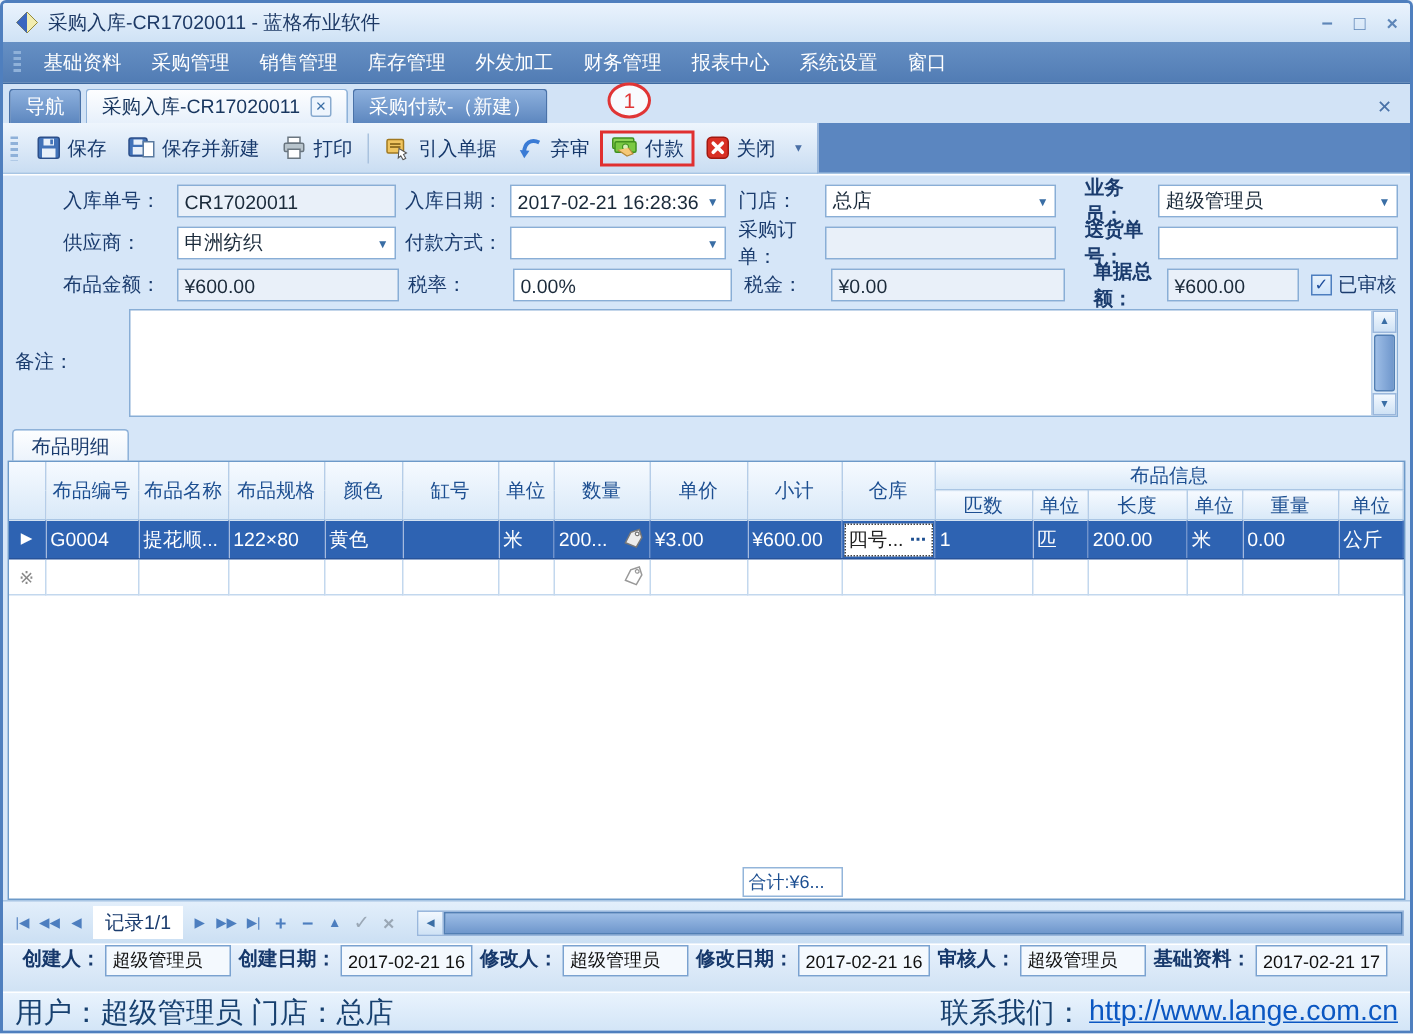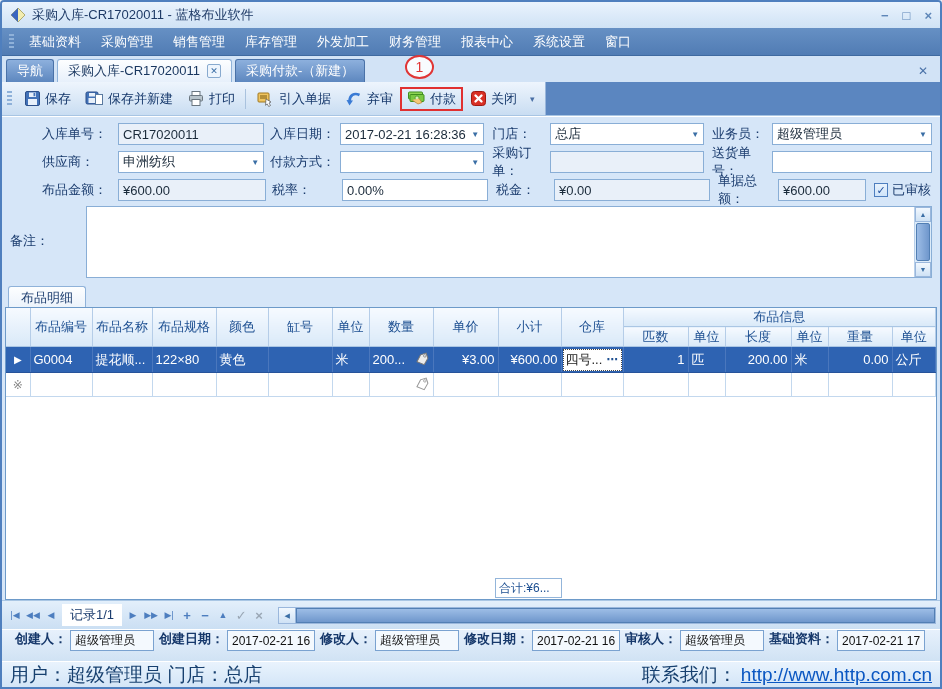--- a/index.html
+++ b/index.html
@@ -41,21 +41,21 @@
   
   .formpanel{height:168px;padding:5px 8px 0 8px;flex:0 0 auto;border-top:1px solid #ffffff;}
   .frow{display:flex;align-items:center;height:24px;margin-bottom:4px;}
   .flabel{font-size:13px;color:#1b3c6e;flex:0 0 auto;}
   .field{height:22px;font-size:13px;color:#1a2a3a;display:flex;align-items:center;padding:0 4px;border:1px solid #89aed6;background:#fff;overflow:hidden;white-space:nowrap;}
   .field.readonly{background:#e9f0f9;}
   .combo .arrow{margin-left:auto;font-size:8px;color:#3a6ea5;}
   .l1{width:76px;margin-left:32px;} .f1{width:148px;}
   .l2{width:76px;padding-left:6px;} .f2{width:146px;}
   .l3{width:66px;padding-left:8px;} .f3{width:156px;}
-  .l4{width:68px;padding-left:8px;} .f4{width:162px;}
+  .l4{width:68px;padding-left:19px;font-weight:bold;} .f4{width:162px;}
   .f4s{width:88px;}
   .chk-wrap{display:flex;align-items:center;margin-left:8px;}
   .checkbox{width:14px;height:14px;border:1px solid #4d7ebf;background:linear-gradient(#e8f2fc,#cfe4fa);color:#1f4e9c;font-size:11px;font-weight:bold;line-height:12px;text-align:center;margin-right:4px;}
   .chk-label{font-size:13px;color:#1b3c6e;}
   .remark-row{display:flex;margin-top:2px;}
   .remark-label{width:76px;font-size:13px;color:#1b3c6e;padding-top:26px;}
   .remark-box{flex:1;height:72px;border:1px solid #89aed6;background:#fff;position:relative;}
   .vscroll{position:absolute;right:0;top:0;width:17px;height:100%;background:#dcebf9;border-left:1px solid #b9d0ea;display:flex;flex-direction:column;}
   .vs-btn{height:15px;background:linear-gradient(#f2f8fe,#cfe2f5);border:1px solid #9ab7dc;color:#3a6ea5;font-size:7px;text-align:center;line-height:13px;}
   .vs-thumb{flex:1;margin:1px;background:linear-gradient(90deg,#9dbde6,#6f97cc);border:1px solid #527fb4;border-radius:2px;}
@@ -63,21 +63,21 @@
   .detailtabs{height:23px;padding:2px 0 0 6px;flex:0 0 auto;}
   .dtab{display:inline-block;background:linear-gradient(#fdfeff,#eaf2fb);border:1px solid #8fb2d9;border-bottom:none;border-radius:3px 3px 0 0;color:#1b3c6e;font-size:13px;padding:2px 12px;}
   
   .gridwrap{flex:1;padding:0 3px;min-height:0;}
   .grid{height:100%;background:#fff;border:1px solid #6d9ac9;position:relative;overflow:hidden;}
   table.det{border-collapse:collapse;table-layout:fixed;width:100%;font-size:13px;}
   table.det th{background:linear-gradient(#f6faff,#d9e9f8);color:#1d4f91;font-weight:normal;border-right:1px solid #b5cde8;border-bottom:1px solid #aac6e4;padding:0 3px;overflow:hidden;white-space:nowrap;}
   th.grp{height:18px;margin-top:44px;} .subh th{height:20px;}
   table.det td{height:26px;border-right:1px solid #c3d8ee;border-bottom:1px solid #c3d8ee;padding:0 3px;overflow:hidden;white-space:nowrap;color:#222;}
   tr.sel td{background:#2e63b2;color:#fff;border-right:1px solid #4a77bd;border-bottom:1px solid #27539a;}
-  td.num{text-align:right;}
+  td.num{text-align:left;}
   td.ind{text-align:center;font-size:10px;padding:0;}
   tr.newrow td{height:24px;}
   tr.newrow .ind{color:#888;font-size:12px;}
   .qty-cell{display:flex;align-items:center;justify-content:space-between;}
   .qty-cell .qv{flex:1;overflow:hidden;}
   .wh-cell{margin:1px 0;border:1px dotted #444;background:#fff;color:#222;display:flex;align-items:center;padding:0 2px;height:22px;}
   .wh-cell .wv{flex:1;overflow:hidden;font-size:13px;}
   .wh-cell .more{color:#1d4f91;font-weight:bold;font-size:11px;letter-spacing:1px;}
   .sum-box{position:absolute;left:489px;bottom:1px;width:67px;height:20px;border:1px solid #93b5da;background:#fff;color:#1d4f91;font-size:12px;display:flex;align-items:center;padding:0 3px;}
   
@@ -432,17 +432,17 @@
     <span class="a-label">审核人：</span>
     <div class="a-field af-name">超级管理员</div>
     <span class="a-label">基础资料：</span>
     <div class="a-field af-date">2017-02-21 17</div>
   </div>
 
   <div class="statusbar">
     <span>用户：超级管理员  门店：总店</span>
     <div class="status-right">
       <span>联系我们：</span>
-      <span class="status-link">http://www.http.com.cn</span>
+      <span class="status-link">http://www.lange.com.cn</span>
     </div>
   </div>
 
 </div>
 
 </body></html>

